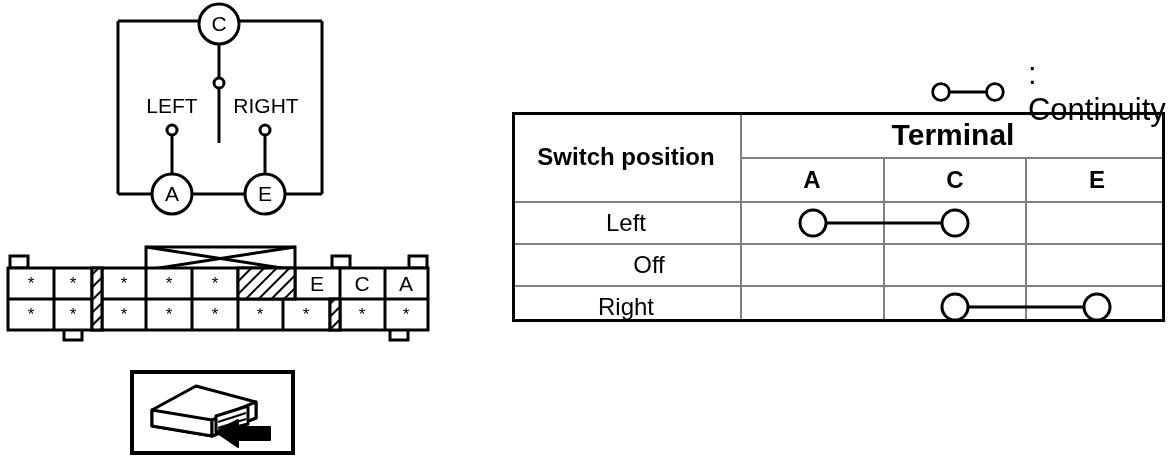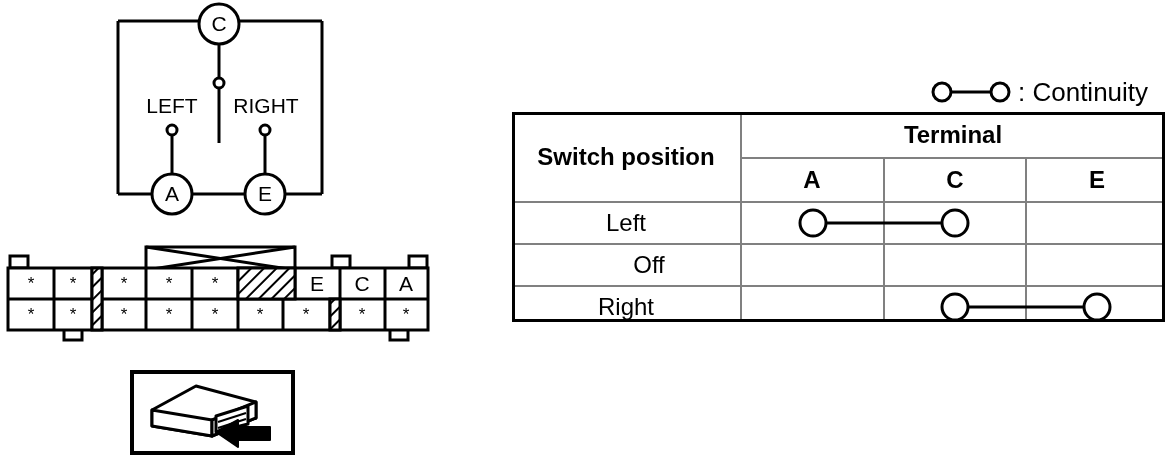--- a/index.html
+++ b/index.html
@@ -139,21 +139,21 @@
     <polygon points="86,62 108,50 108,57 140,57 140,70 108,70 108,77" fill="#000" stroke="#000" stroke-width="2" stroke-linejoin="round"></polygon>
   </svg>
 </div>
 
 <div class="abs" style="left:928px;top:76px;width:244px;height:32px;display:flex;align-items:center;">
   <svg width="86" height="30" viewBox="0 0 86 30">
     <line x1="16" y1="15" x2="70" y2="15" stroke="#000" stroke-width="3"></line>
     <circle cx="14" cy="15" r="9" fill="#fff" stroke="#000" stroke-width="3"></circle>
     <circle cx="72" cy="15" r="9" fill="#fff" stroke="#000" stroke-width="3"></circle>
   </svg>
-  <span style="font-size:26px;margin-left:4px;">: Continuity</span>
+  <span style="font-size:31px;margin-left:20px;">: Continuity</span>
 </div>
 
 <div class="abs" style="left:512px;top:112px;width:653px;height:210px;">
   <svg width="653" height="210" viewBox="0 0 653 210">
 
     <g stroke="#808080" stroke-width="2">
       <line x1="229" y1="46" x2="653" y2="46"></line>
       <line x1="0" y1="90" x2="653" y2="90"></line>
       <line x1="0" y1="132" x2="653" y2="132"></line>
       <line x1="0" y1="174" x2="653" y2="174"></line>
@@ -171,21 +171,21 @@
     </g>
 
     <g>
       <line x1="443" y1="195" x2="585" y2="195" stroke="#000" stroke-width="3"></line>
       <circle cx="443" cy="195" r="13" fill="#fff" stroke="#000" stroke-width="3"></circle>
       <circle cx="585" cy="195" r="13" fill="#fff" stroke="#000" stroke-width="3"></circle>
     </g>
   </svg>
 
   <div class="txt" style="left:114px;top:45px;transform:translate(-50%,-50%);font-size:24px;font-weight:bold;">Switch position</div>
-  <div class="txt" style="left:441px;top:23px;transform:translate(-50%,-50%);font-size:24px;font-weight:bold;">Terminal</div>
+  <div class="txt" style="left:441px;top:23px;transform:translate(-50%,-50%);font-size:30px;font-weight:bold;">Terminal</div>
   <div class="txt" style="left:300px;top:68px;transform:translate(-50%,-50%);font-size:24px;font-weight:bold;">A</div>
   <div class="txt" style="left:443px;top:68px;transform:translate(-50%,-50%);font-size:24px;font-weight:bold;">C</div>
   <div class="txt" style="left:585px;top:68px;transform:translate(-50%,-50%);font-size:24px;font-weight:bold;">E</div>
 
   <div class="txt" style="left:114px;top:111px;transform:translate(-50%,-50%);font-size:24px;">Left</div>
   <div class="txt" style="left:114px;top:153px;transform:translate(-50%,-50%);font-size:24px;margin-left:23px;">Off</div>
   <div class="txt" style="left:114px;top:195px;transform:translate(-50%,-50%);font-size:24px;">Right</div>
 </div>
 
 </body></html>

